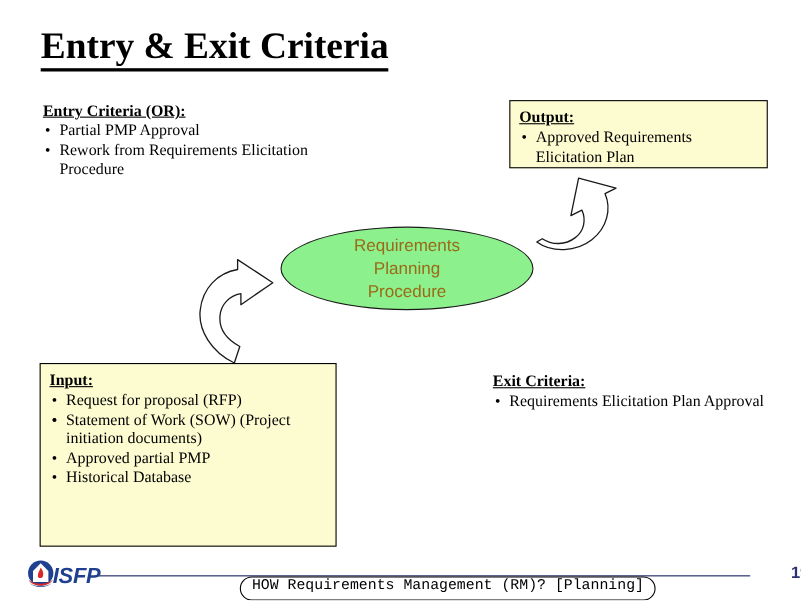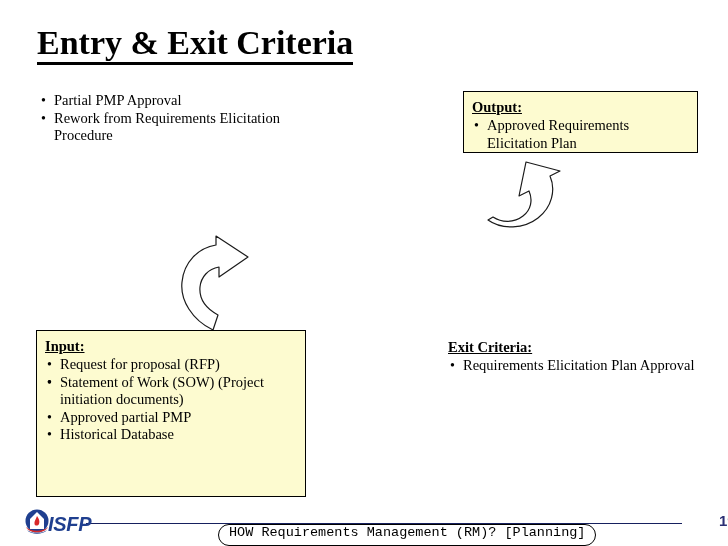--- a/index.html
+++ b/index.html
@@ -189,33 +189,39 @@
   }
 </style>
 </head>
 <body>
 
 <div id="slide">
 
   <div id="slide-title"><span class="ul">Entry &amp; Exit Criteria</span></div>
 
   <div class="block" id="entry-block">
+    <span class="heading">Entry Criteria (OR):</span>
     <ul>
       <li><span class="bul">•</span><span>Partial PMP Approval</span></li>
       <li><span class="bul">•</span><span>Rework from Requirements Elicitation Procedure</span></li>
     </ul>
   </div>
 
   <div class="block yellowbox" id="output-box">
     <span class="heading">Output:</span>
     <ul>
       <li><span class="bul">•</span><span>Approved Requirements Elicitation Plan</span></li>
     </ul>
   </div>
 
+  <div id="procedure-ellipse">
+    <span class="line">Requirements</span>
+    <span class="line">Planning</span>
+    <span class="line">Procedure</span>
+  </div>
 
   <svg class="arrow-svg" style="left:176px; top:234px;" width="82" height="98" viewBox="0 0 82 98">
     <path d="M 37 96
              C 16 86, 4 66, 6 48
              C 8 28, 22 14, 40 11
              L 40 2
              L 72 23
              L 43 43
              L 43 33
              C 32 35, 25 43, 24 53

